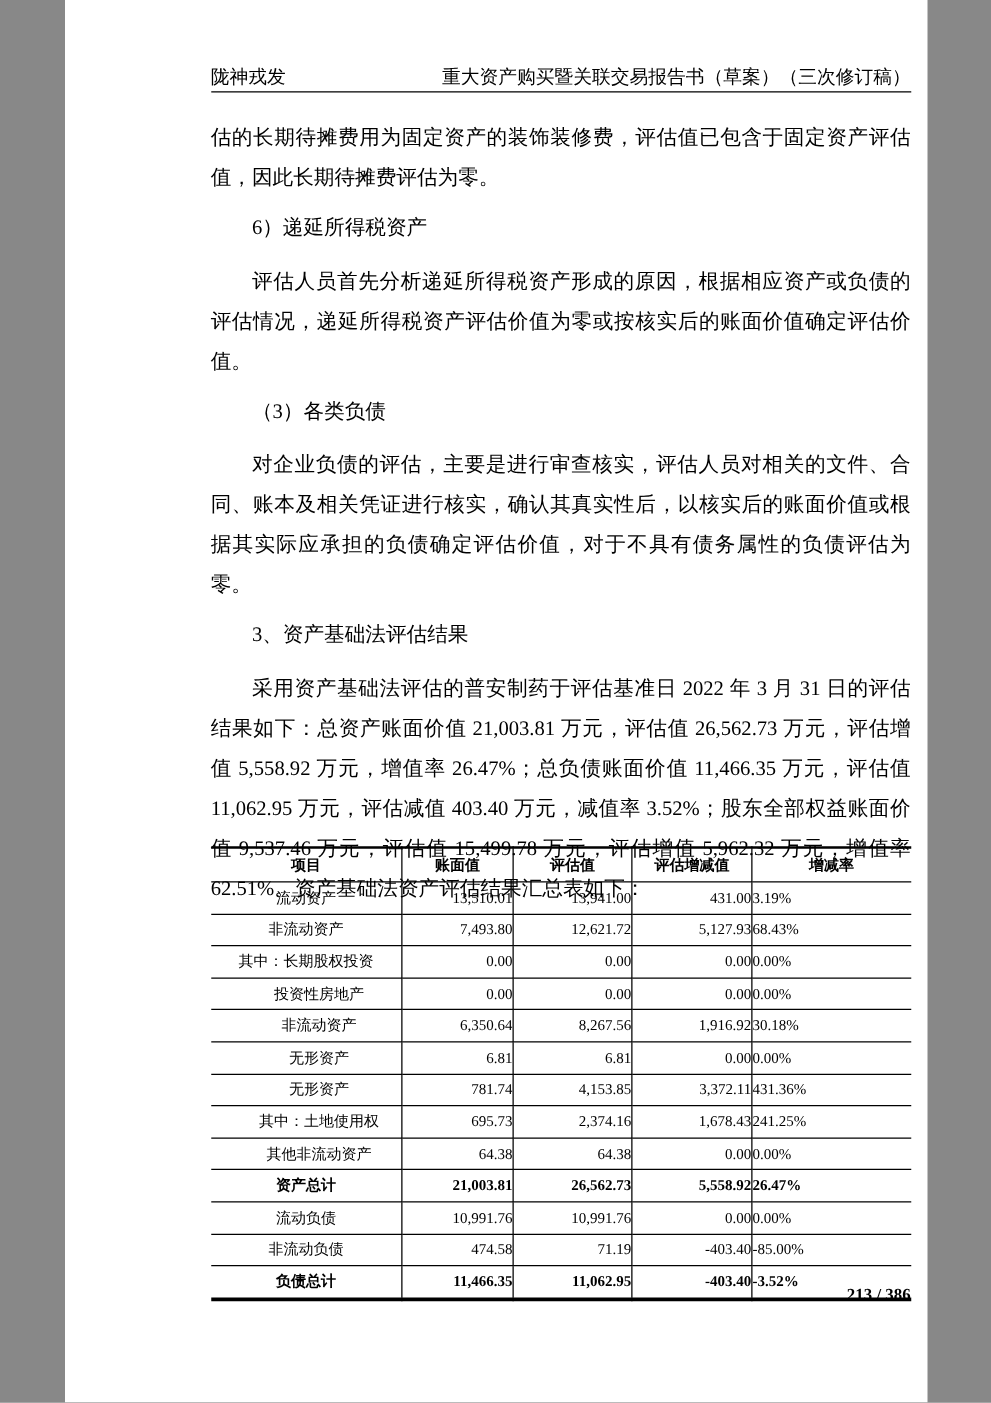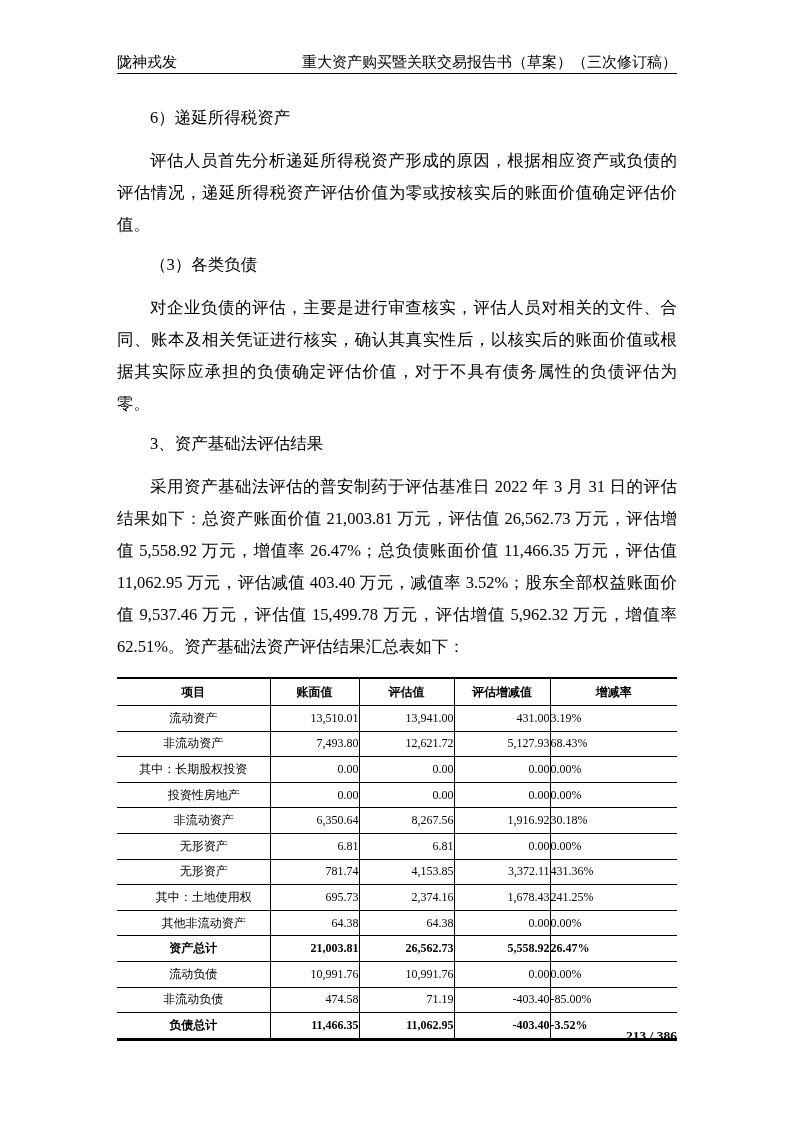--- a/index.html
+++ b/index.html
@@ -1,18 +1,18 @@
 <!DOCTYPE html>
 <html><head>
 <meta charset="utf-8">
 <style>
   html,body{margin:0;padding:0;background:#888;}
   .page{
     position:relative;
-    width:793px;height:1122px;
+    width:690px;height:1122px;
     background:#ffffff;
     margin:0 auto;
     font-family:"Liberation Serif","DejaVu Serif",serif;
     color:#000;
     overflow:hidden;
   }
   
   .hdr{
     position:absolute;left:117px;top:53px;width:560px;
     display:flex;justify-content:space-between;align-items:flex-end;
@@ -73,20 +73,21 @@
 
 <div class="page">
 
   <div class="hdr">
     <span>陇神戎发</span>
     <span>重大资产购买暨关联交易报告书（草案）（三次修订稿）</span>
   </div>
   <div class="hdr-rule"></div>
 
   <div class="body-text">
+    <p class="cont">估的长期待摊费用为固定资产的装饰装修费，评估值已包含于固定资产评估值，因此长期待摊费评估为零。</p>
     <p class="heading">6）递延所得税资产</p>
     <p class="para">评估人员首先分析递延所得税资产形成的原因，根据相应资产或负债的评估情况，递延所得税资产评估价值为零或按核实后的账面价值确定评估价值。</p>
     <p class="heading">（3）各类负债</p>
     <p class="para">对企业负债的评估，主要是进行审查核实，评估人员对相关的文件、合同、账本及相关凭证进行核实，确认其真实性后，以核实后的账面价值或根据其实际应承担的负债确定评估价值，对于不具有债务属性的负债评估为零。</p>
     <p class="heading">3、资产基础法评估结果</p>
     <p class="para">采用资产基础法评估的普安制药于评估基准日 2022 年 3 月 31 日的评估结果如下：总资产账面价值 21,003.81 万元，评估值 26,562.73 万元，评估增值 5,558.92 万元，增值率 26.47%；总负债账面价值 11,466.35 万元，评估值 11,062.95 万元，评估减值 403.40 万元，减值率 3.52%；股东全部权益账面价值 9,537.46 万元，评估值 15,499.78 万元，评估增值 5,962.32 万元，增值率 62.51%。资产基础法资产评估结果汇总表如下：</p>
   </div>
 
 
   <div class="tbl-wrap">

